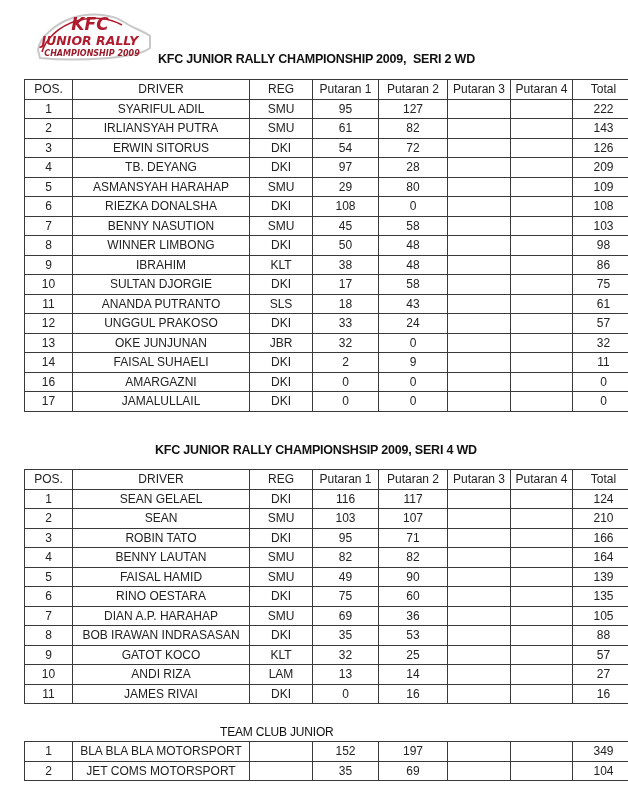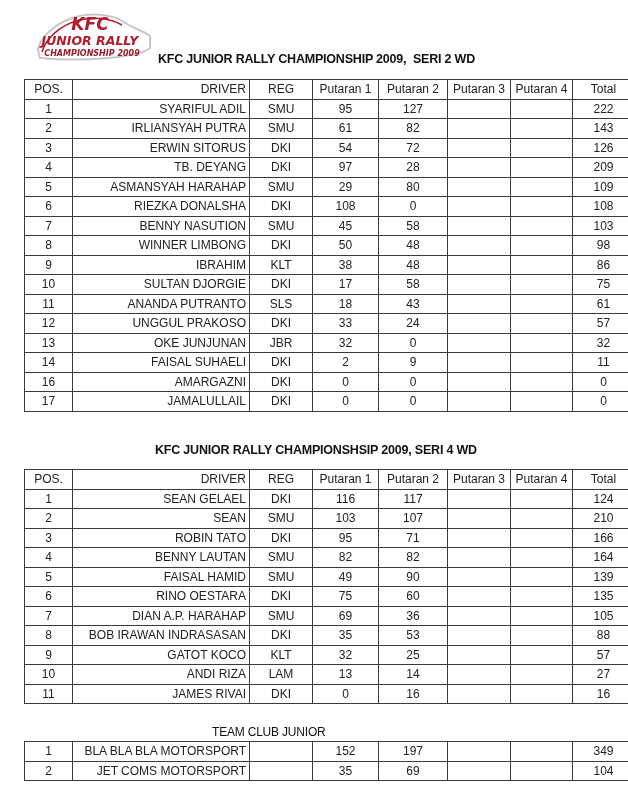--- a/index.html
+++ b/index.html
@@ -11,31 +11,31 @@
   .logo {
     position: absolute; left: 20px; top: 8px; width: 140px; height: 56px;
   }
   .logo svg { width: 140px; height: 56px; display: block; }
   .title {
     position: absolute; font-weight: bold; font-size: 12.5px; color: #111;
     white-space: pre; letter-spacing: -0.2px;
   }
   #title1 { left: 158px; top: 40px; margin-top: 12px; }
   #title2 { left: 155px; top: 443px; }
-  #title3 { left: 212px; top: 725px; font-weight: normal; font-size: 12px; }
+  #title3 { left: 220px; top: 725px; font-weight: normal; font-size: 12px; }
 
   table {
     position: absolute; left: 24px; border-collapse: collapse;
     table-layout: fixed; width: 610px; font-size: 12px;
   }
   table td {
     border: 1px solid #3a3a3a; height: 18.5px; padding: 0 3px;
     text-align: center; white-space: nowrap; overflow: hidden; line-height: 18px;
   }
-  table td.left { text-align: right; }
+  table td.left { text-align: center; }
   table tr.hdr td { font-size: 12px; }
   #t1 { top: 79px; }
   #t2 { top: 469px; }
   #t3 { top: 741px; }
   col.c-pos { width: 48px; }
   col.c-drv { width: 177px; }
   col.c-reg { width: 63px; }
   col.c-p1 { width: 66px; }
   col.c-p2 { width: 69px; }
   col.c-p3 { width: 63px; }

